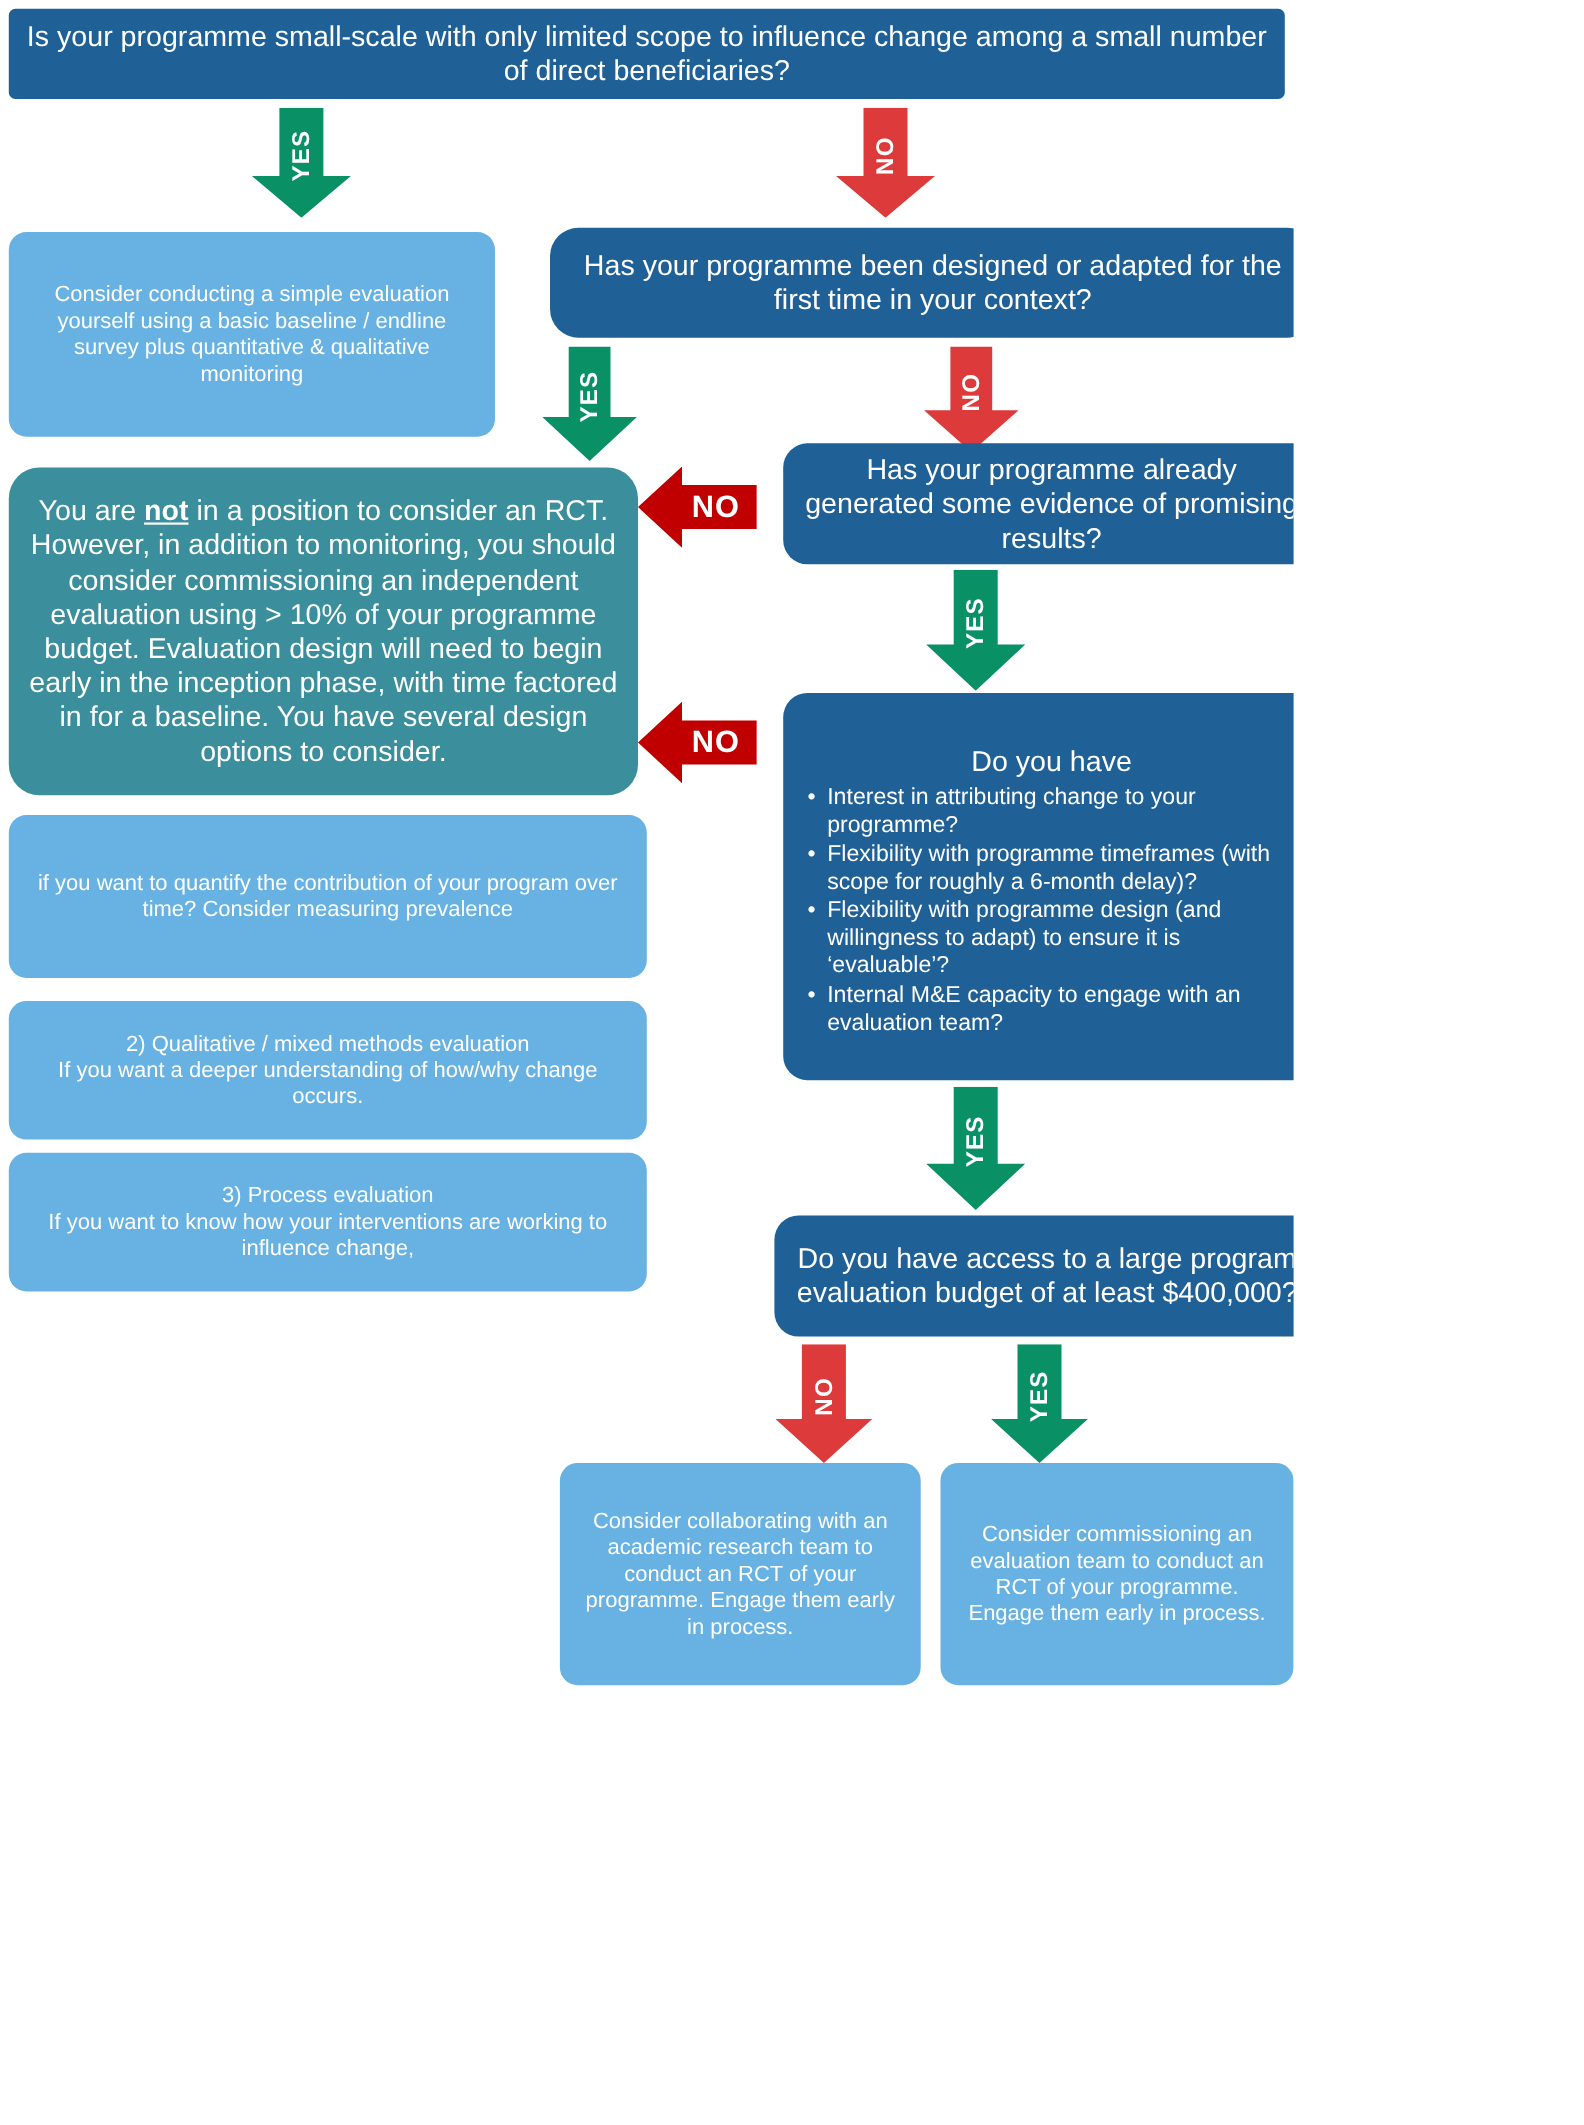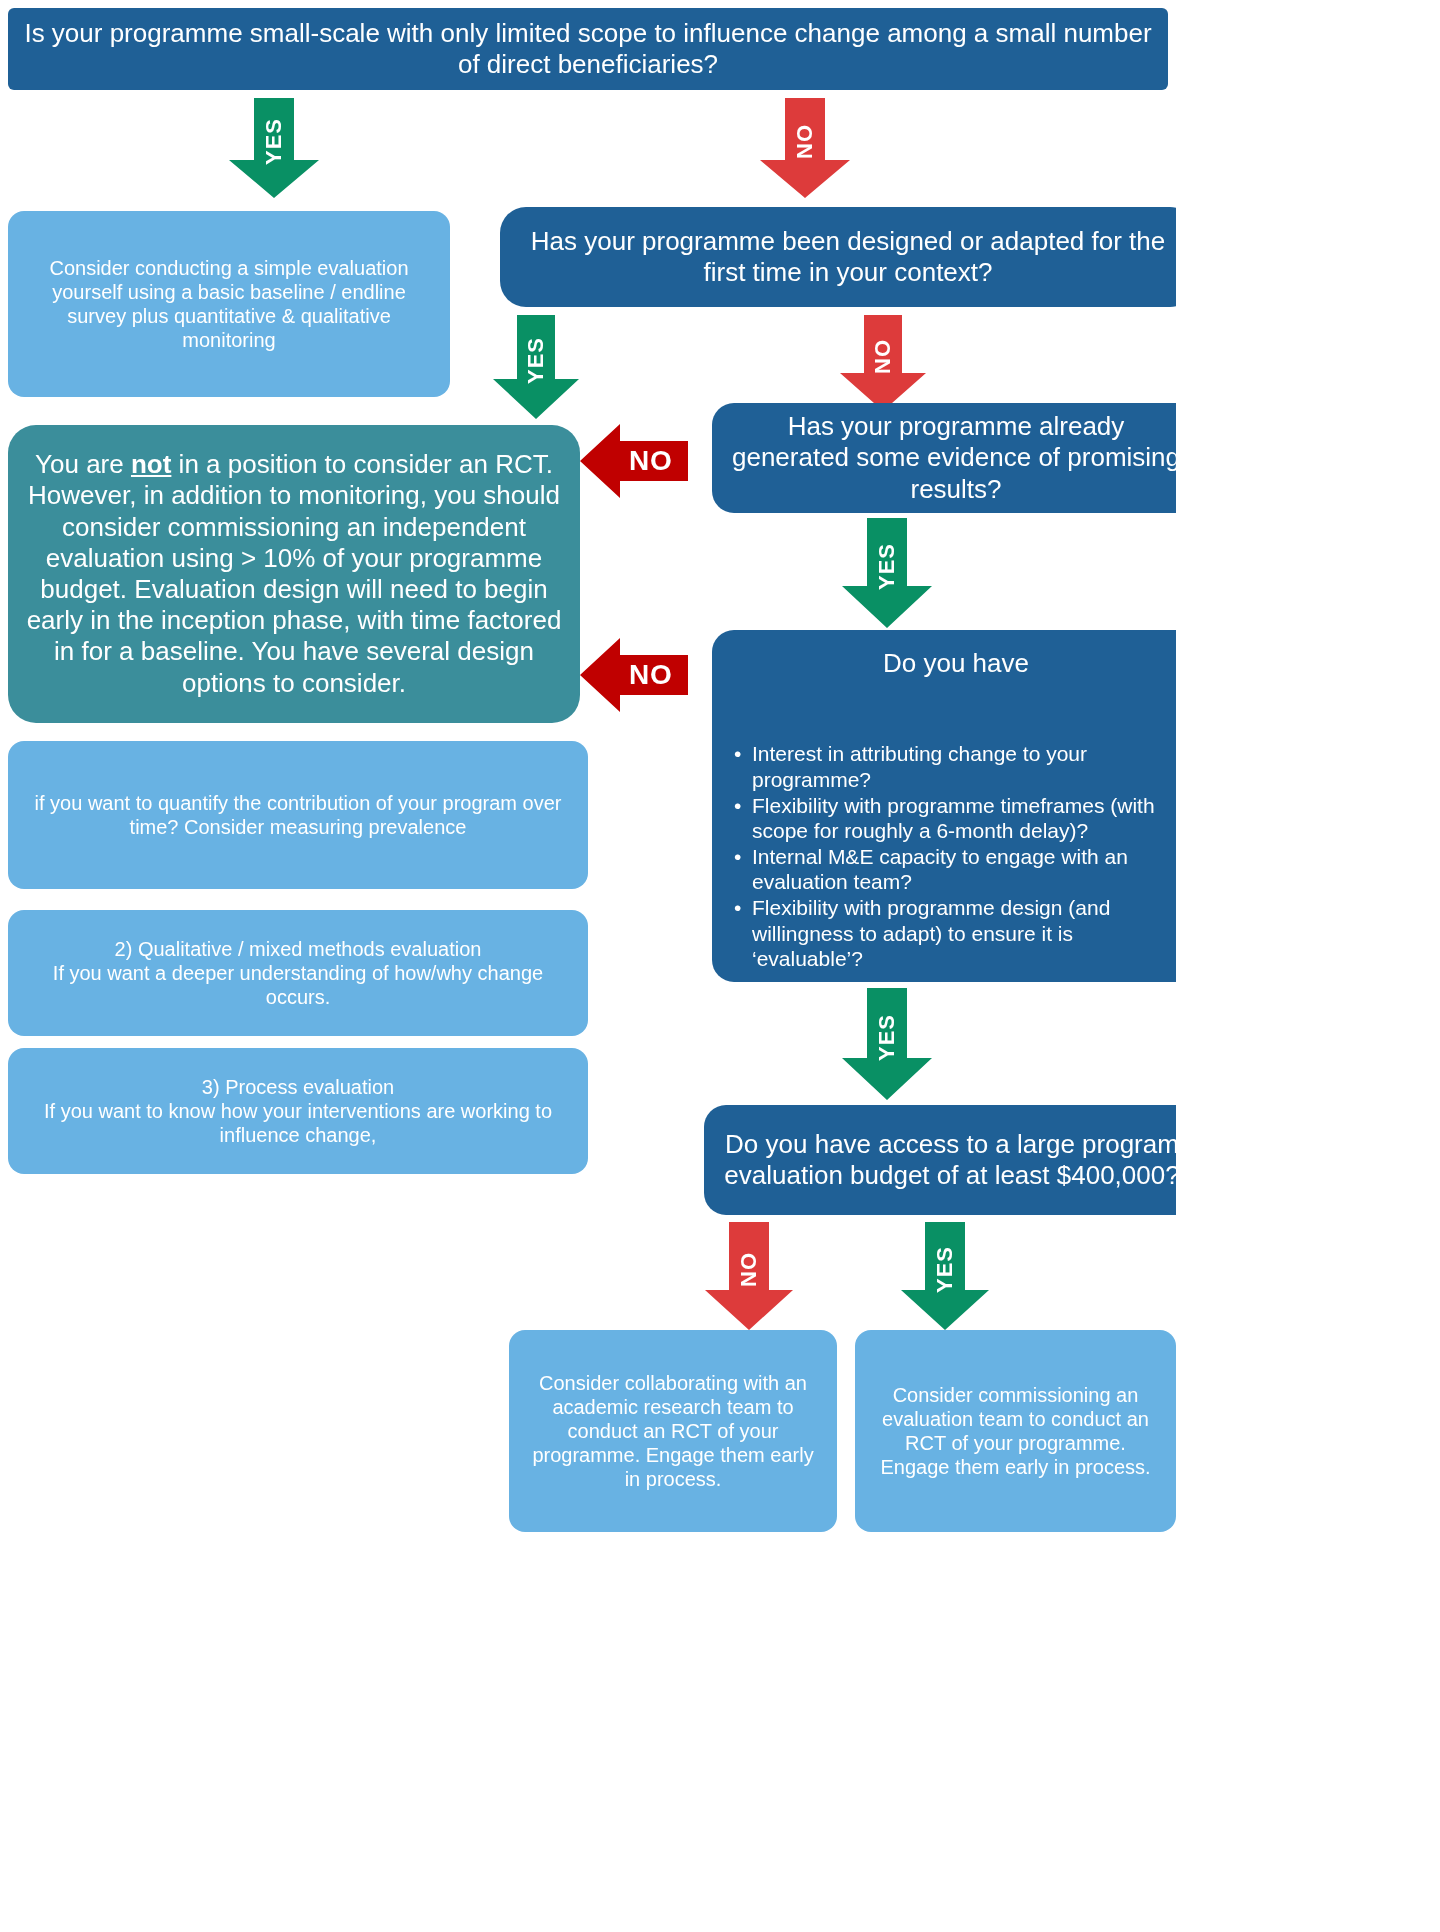--- a/index.html
+++ b/index.html
@@ -170,27 +170,27 @@
   <svg class="svgfill" viewBox="0 0 90 110" preserveAspectRatio="none">
     <polygon points="25,0 65,0 65,68 90,68 45,110 0,68 25,68" fill="#099064"></polygon>
   </svg>
   <span class="arrow-label">YES</span>
 </div>
 
 <div class="node teal-box" style="left:8px; top:425px; width:572px; height:298px;">
   <span><span>You are </span><u>not</u><span> in a position to consider an RCT. However, in addition to monitoring, you should consider commissioning an independent evaluation using &gt; 10% of your programme budget. Evaluation design will need to begin early in the inception phase, with time factored in for a baseline. You have several design options to consider.</span></span>
 </div>
 
-<div class="node q-box rounded-lg" style="left:688px; top:630px; width:488px; height:352px; justify-content:space-between; padding-top:18px;">
+<div class="node q-box rounded-lg" style="left:688px; top:630px; width:488px; height:352px; justify-content:center; padding-top:18px;">
   <span>Do you have</span>
   <ul class="bullets">
     <li>Interest in attributing change to your programme?</li>
     <li>Flexibility with programme timeframes (with scope for roughly a 6-month delay)?</li>
+    <li>Flexibility with programme design (and willingness to adapt) to ensure it is ‘evaluable’?</li>
     <li>Internal M&amp;E capacity to engage with an evaluation team?</li>
-    <li>Flexibility with programme design (and willingness to adapt) to ensure it is ‘evaluable’?</li>
   </ul>
 </div>
 
 <div class="arrow-left" style="left:580px; top:638px; width:108px; height:74px;">
   <svg class="svgfill" viewBox="0 0 108 74" preserveAspectRatio="none">
     <polygon points="0,37 40,0 40,17 108,17 108,57 40,57 40,74" fill="#c00000"></polygon>
   </svg>
   <span class="lbl">NO</span>
 </div>
 

